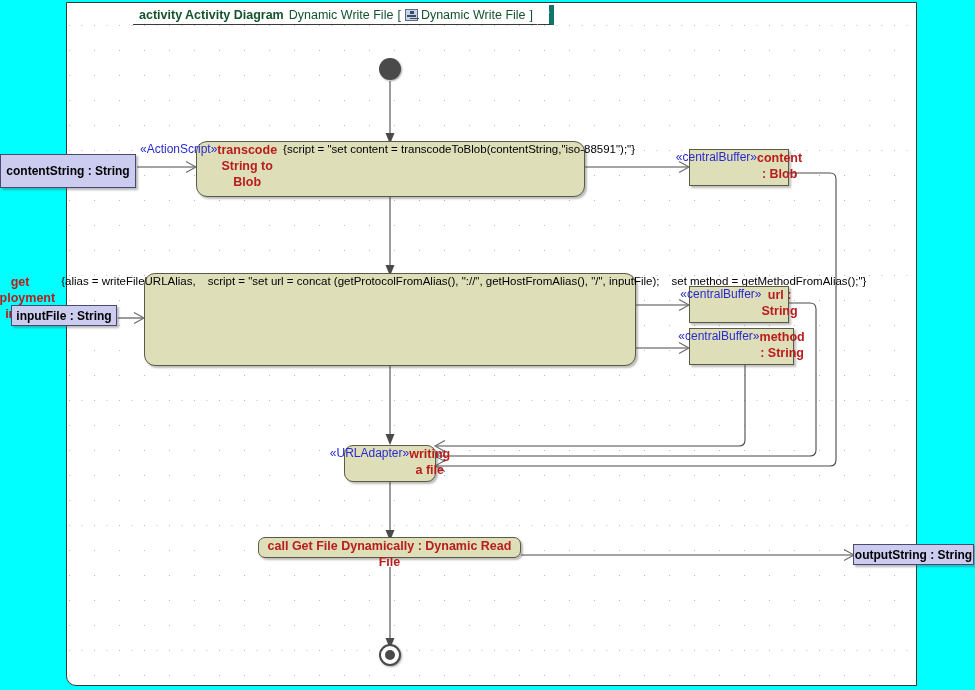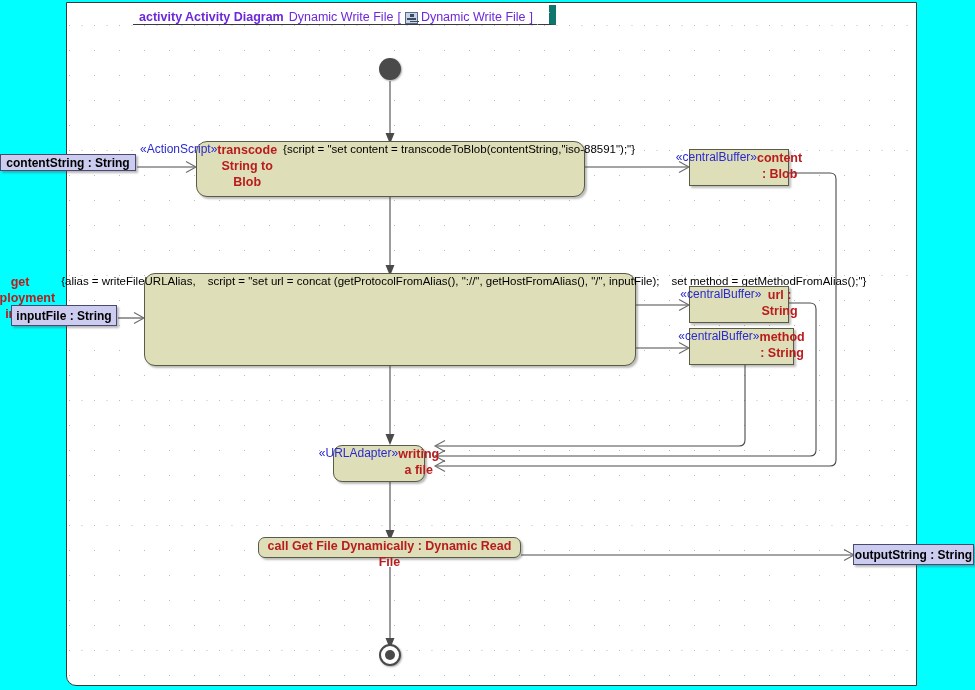--- a/index.html
+++ b/index.html
@@ -40,27 +40,27 @@
     pointer-events: none;
   }
 
   
   #frame-title {
     position: absolute;
     left: 66px;
     top: 2px;
     height: 20px;
     background: #ffffff;
-    border-right: 7px solid #0f766e;
+    border-right: 5px solid #0f766e;
     border-bottom: 1px solid #3a3a3a;
     padding: 0 16px 0 6px;
     display: flex;
-    align-items: flex-end;
+    align-items: center;
     font-size: 12.5px;
-    color: #6d28d9;
+    color: #14532d;
     white-space: nowrap;
     box-sizing: border-box;
   }
   #frame-title::after {
     content: "";
     position: absolute;
     right: -1px;
     bottom: -1px;
     width: 0; height: 0;
     border-left: 13px solid #ffffff;
@@ -252,21 +252,21 @@
     </div>
 
     <div class="node action" style="left:77px; top:270px; width:492px; height:93px;">
       <div class="stereo">«ActionScript»</div>
       <div class="nname">get deployment infos</div>
       <div class="script">{alias = writeFileURLAlias,</div>
       <div class="script">script = "set url = concat (getProtocolFromAlias(), "://", getHostFromAlias(), "/", inputFile);</div>
       <div class="script">set method = getMethodFromAlias();"}</div>
     </div>
 
-    <div class="node action" style="left:266px; top:442px; width:92px; height:37px; border-radius:9px;">
+    <div class="node action" style="left:277px; top:442px; width:92px; height:37px; border-radius:9px;">
       <div class="stereo">«URLAdapter»</div>
       <div class="nname">writing a file</div>
     </div>
 
     <div class="node action" style="left:191px; top:534px; width:263px; height:21px; border-radius:7px;">
       <div class="nname">call Get File Dynamically : Dynamic Read File</div>
     </div>
 
     <div class="node buffer" style="left:622px; top:146px; width:100px; height:37px;">
       <div class="stereo">«centralBuffer»</div>
@@ -288,19 +288,19 @@
     <div id="frame-title">
       <span class="ft-kw">activity Activity Diagram</span>
       <span class="ft-name">Dynamic Write File</span>
       <span style="margin-left:4px;">[</span>
       <span class="diag-icon"></span>
       <span>Dynamic Write File</span>
       <span style="margin-left:4px;">]</span>
     </div>
   </div>
 
-  <div class="pin" style="left:0px; top:154px; width:136px; height:17px;">contentString : String</div>
+  <div class="pin" style="left:0px; top:154px; width:136px; height:34px;">contentString : String</div>
 
   <div class="pin" style="left:11px; top:305px; width:106px; height:21px;text-align:center;">inputFile : String</div>
 
   <div class="pin" style="left:853px; top:544px; width:121px; height:21px;">outputString : String</div>
 
 </div>
 
 </body></html>

